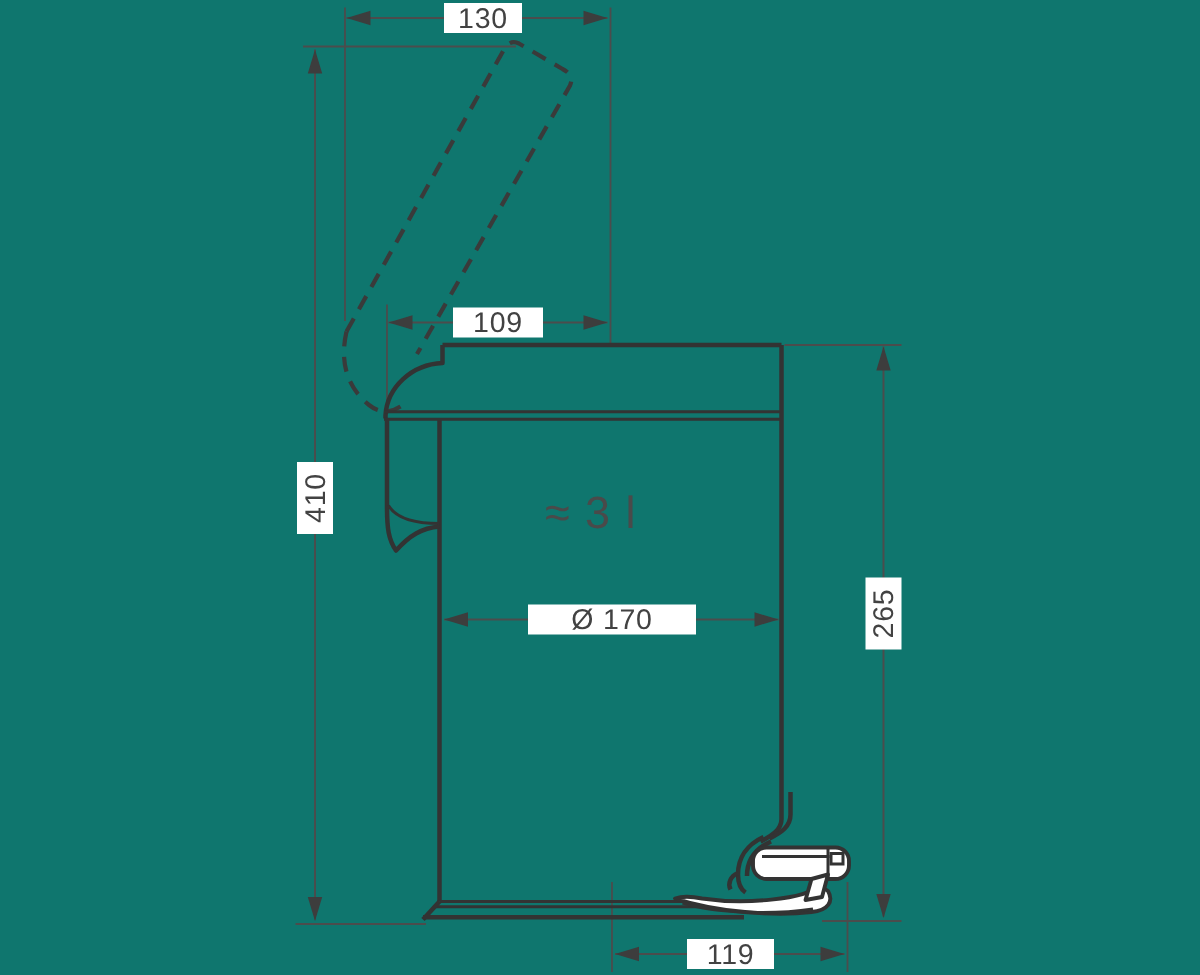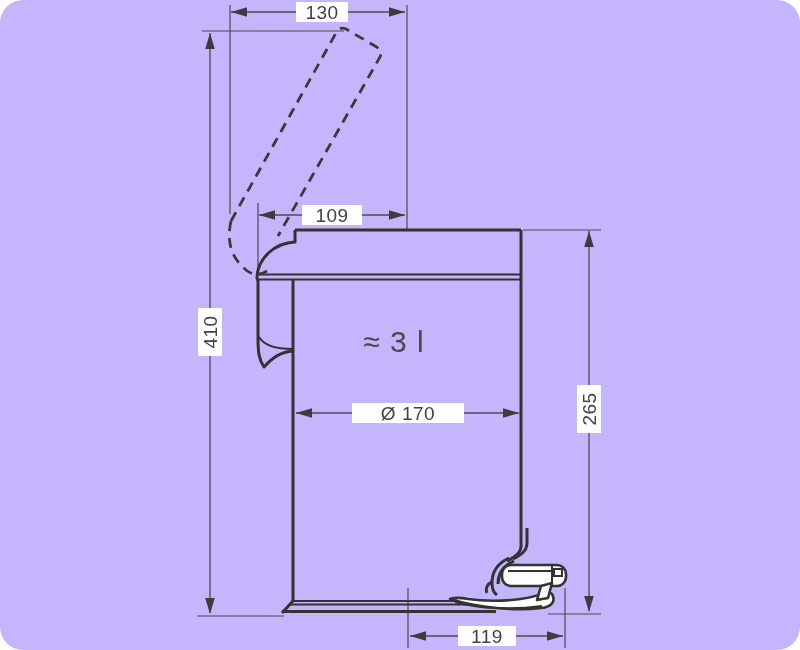--- a/index.html
+++ b/index.html
@@ -1,22 +1,21 @@
 <!DOCTYPE html>
 <html><head>
 <meta charset="utf-8">
 <style>
   html,body{margin:0;padding:0;background:#fff;}
   .stage{
     position:relative;
     width:800px;height:650px;
-    background:#c4b5fd;
+    background:#0f766e;
     overflow:hidden;
     font-family:"Liberation Sans", sans-serif;
-    border-radius:23px;
   }
   svg{display:block;}
   .ext{stroke:#4c4c4c;stroke-width:1.2;fill:none;}
   .dim{stroke:#4c4c4c;stroke-width:1.3;fill:none;}
   .arrow{fill:#3d3d3d;stroke:none;}
   .obj{stroke:#333;fill:none;stroke-width:3;stroke-linecap:butt;stroke-linejoin:round;}
   .obj-thin{stroke:#333;fill:none;stroke-width:2;}
   .obj-fill{stroke:#333;fill:#ffffff;stroke-width:2.6;stroke-linejoin:round;}
   .dashed{stroke:#3a3a3a;fill:none;stroke-width:2.8;stroke-dasharray:10 7;stroke-linecap:butt;}
   .dimtext{fill:#424242;font-size:19px;letter-spacing:0.5px;text-anchor:middle;}

